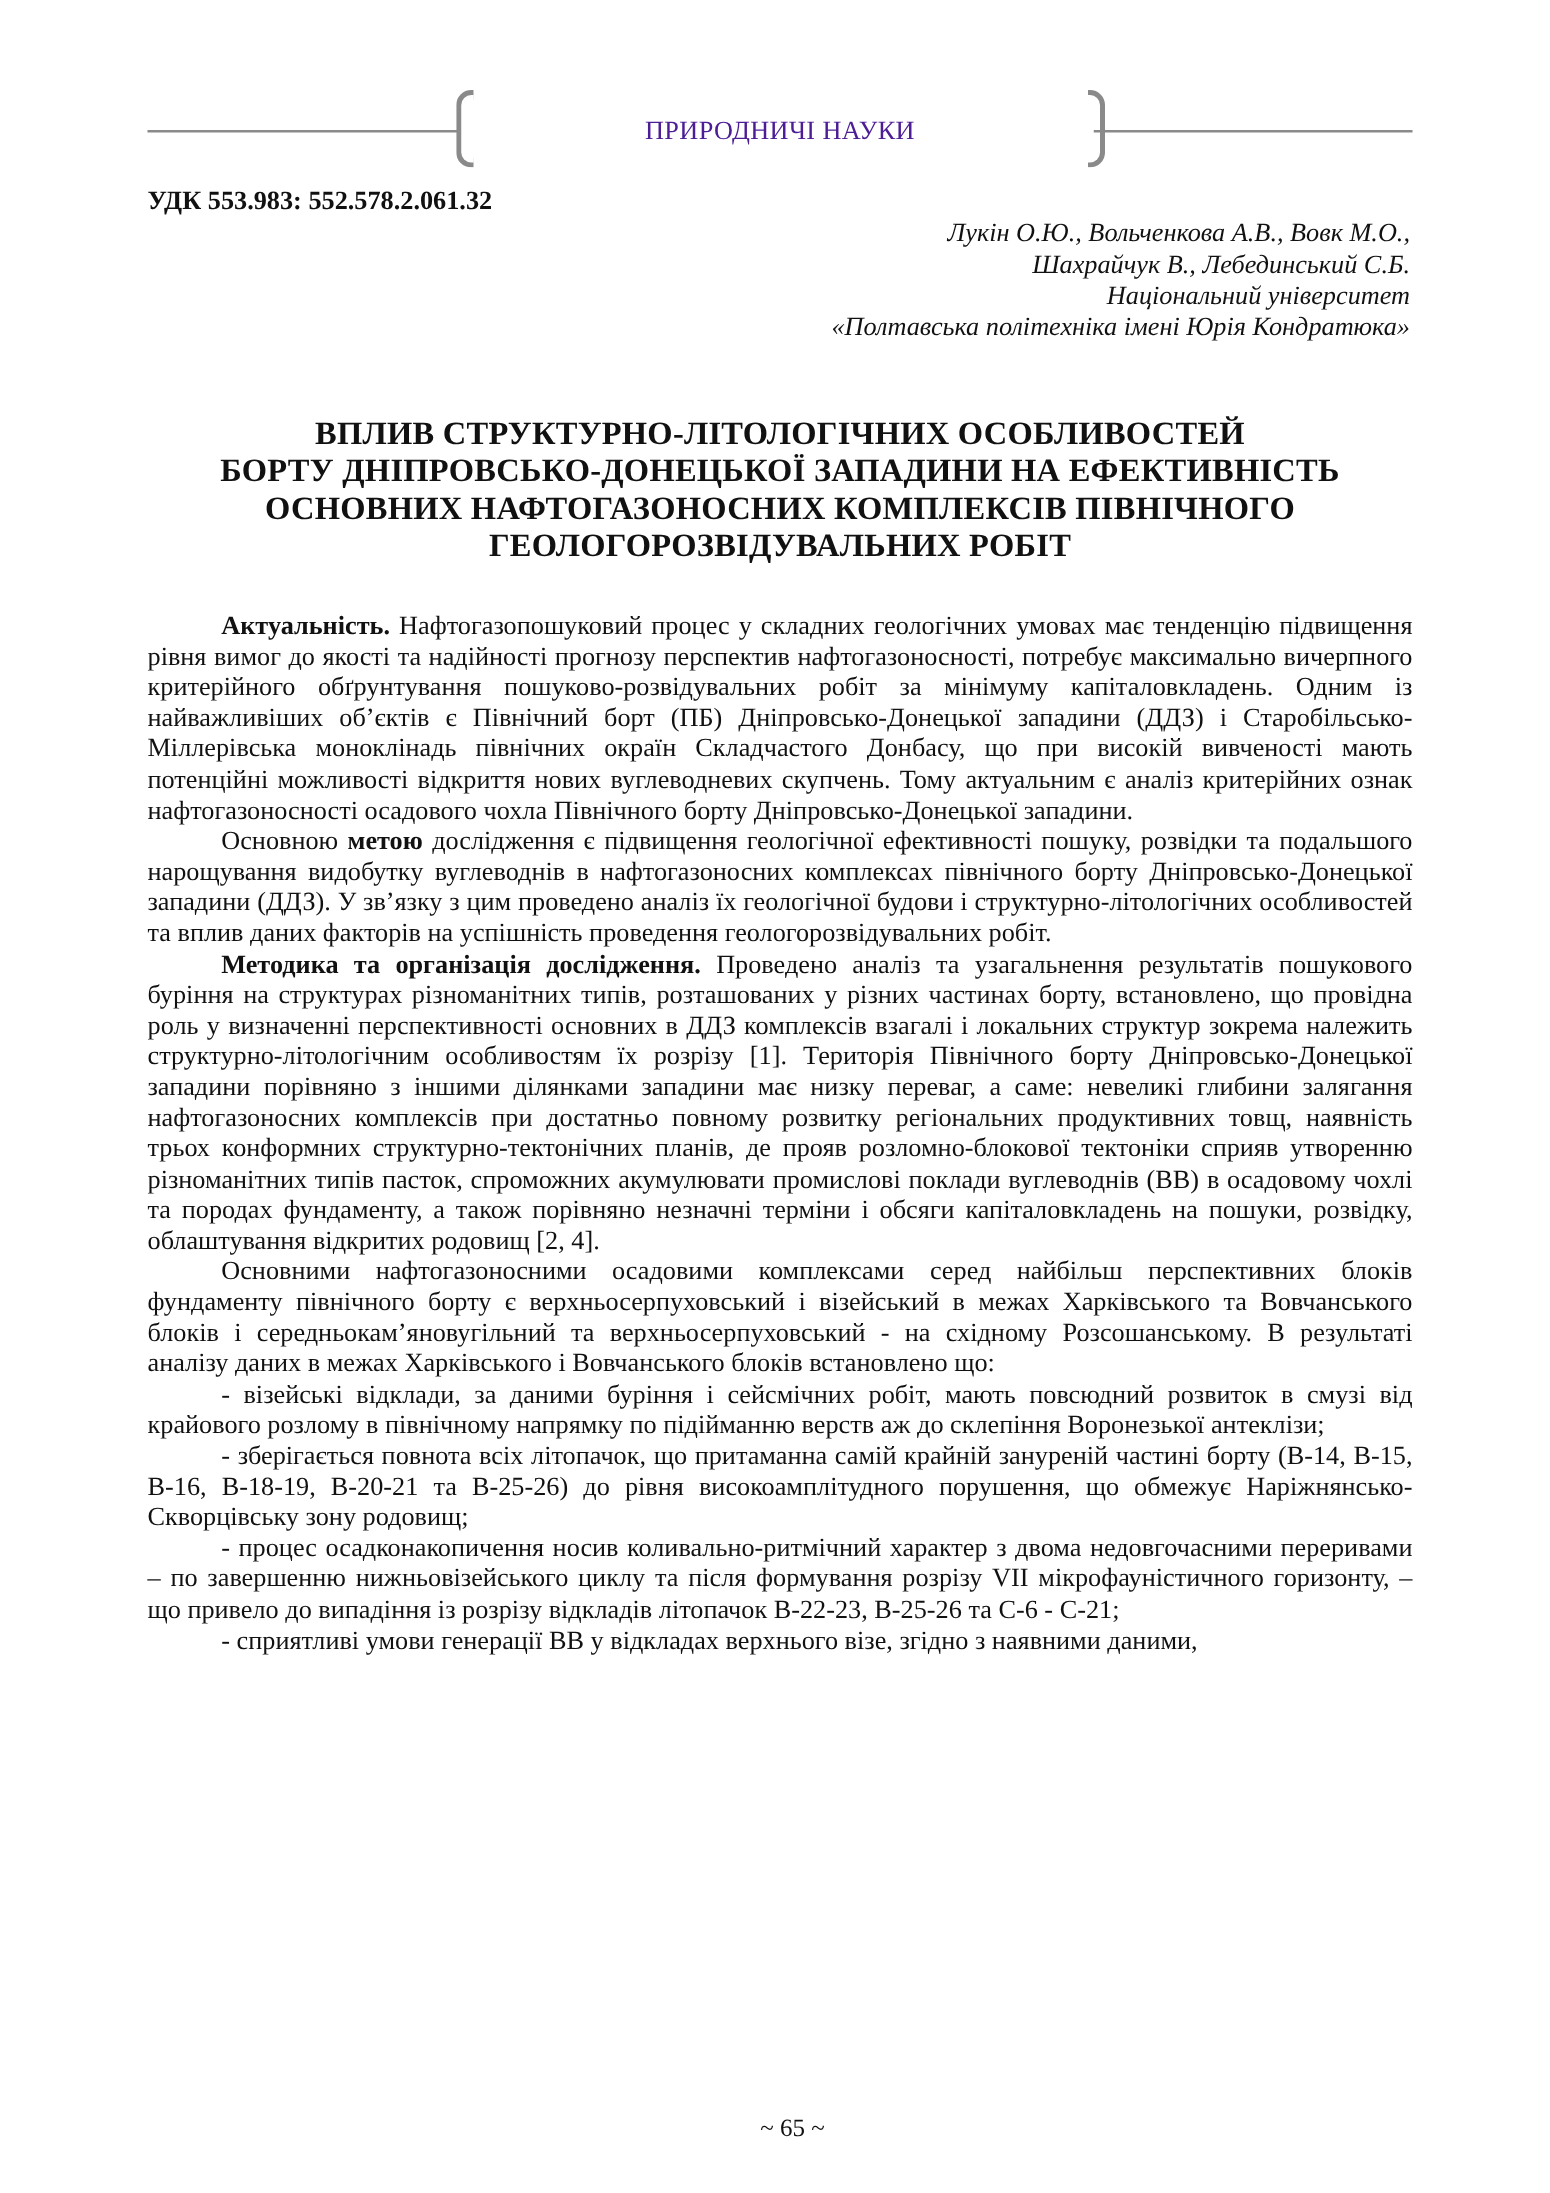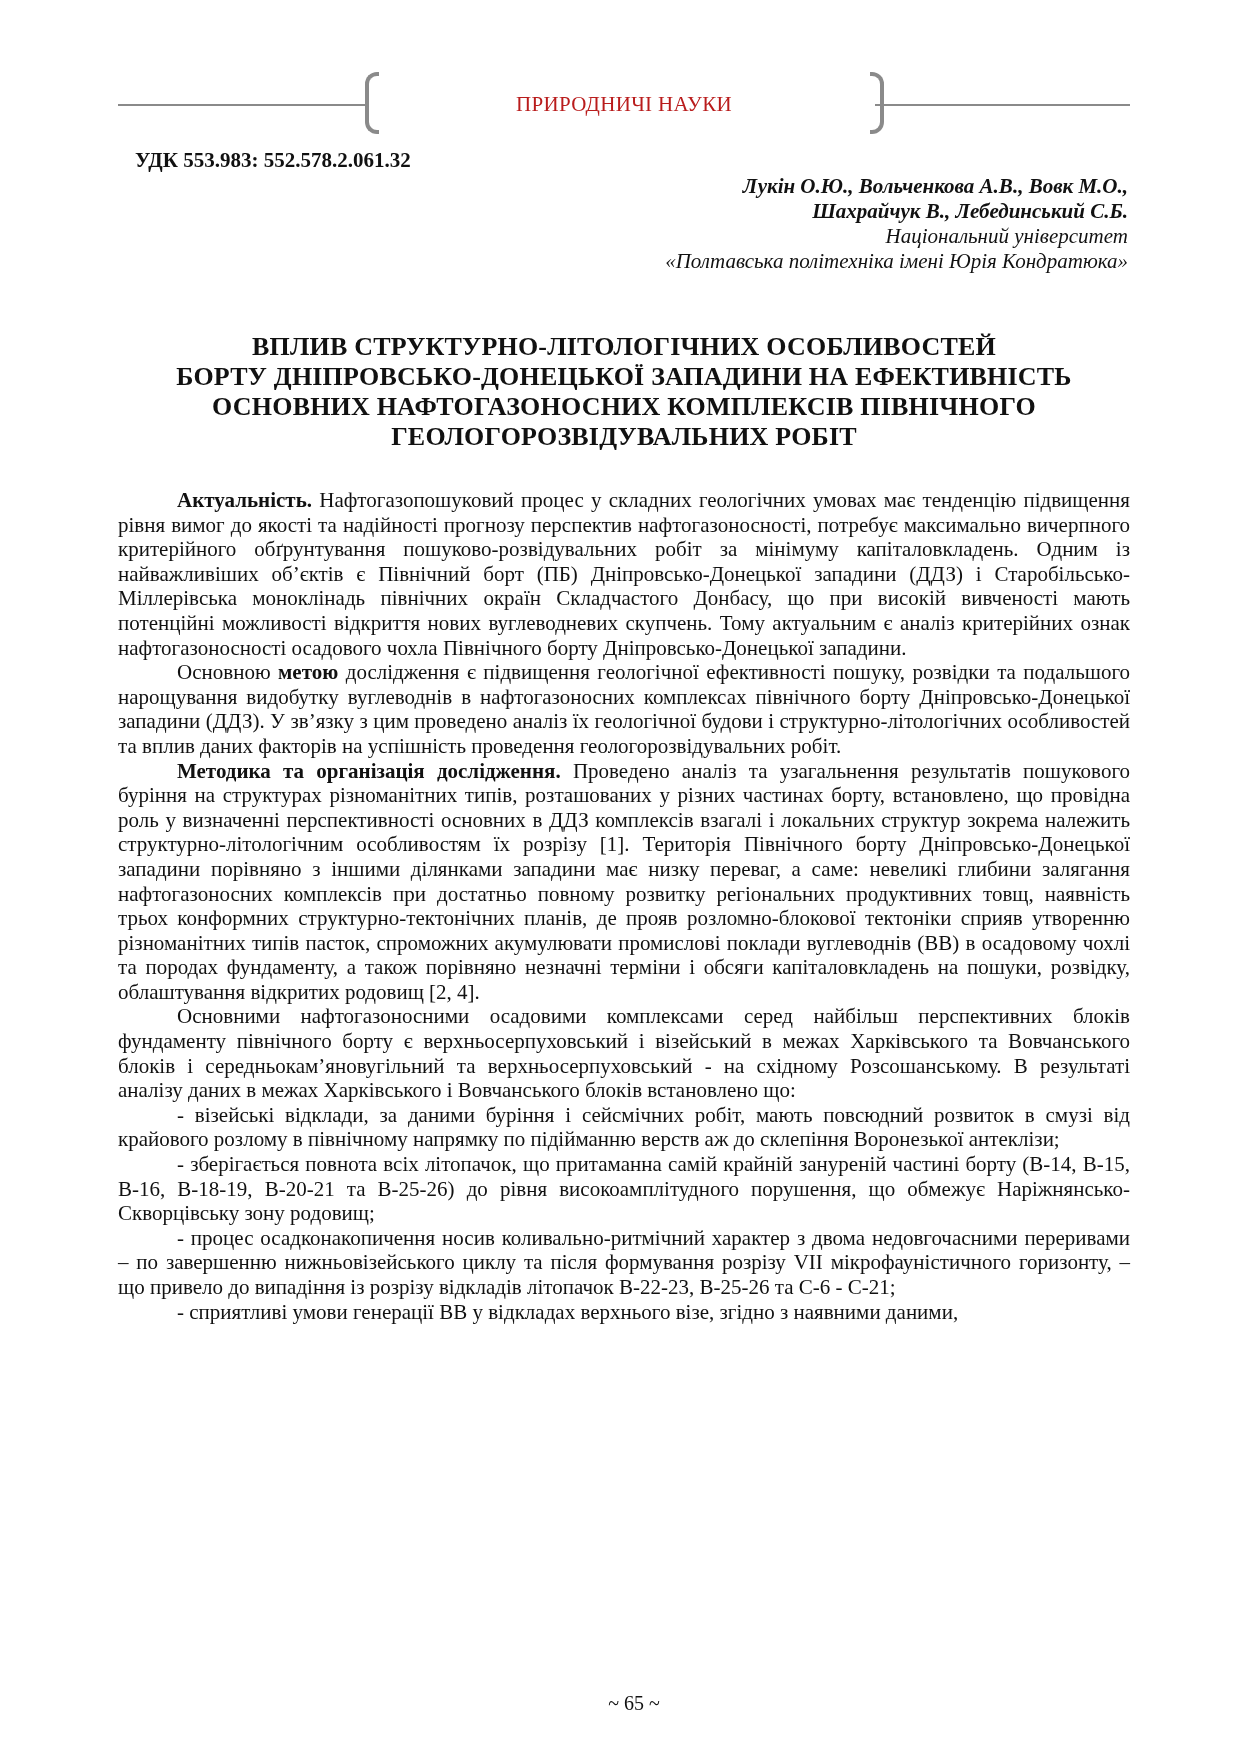--- a/index.html
+++ b/index.html
@@ -6,24 +6,24 @@
   body { width: 1240px; height: 1754px; position: relative; overflow: hidden;
          font-family: "Liberation Serif", "DejaVu Serif", serif; color: #111; }
   .header { position: absolute; top: 68px; left: 118px; width: 1012px; height: 72px; }
   .header .rule-l { position: absolute; left: 0; top: 36px; width: 250px; height: 2px; background: #8a8a8a; }
   .header .rule-r { position: absolute; right: 0; top: 36px; width: 255px; height: 2px; background: #8a8a8a; }
   .header .brace-l, .header .brace-r { position: absolute; top: 4px; width: 14px; height: 62px;
          border: 4px solid #8a8a8a; box-sizing: border-box; }
   .header .brace-l { left: 247px; border-right: none; border-radius: 12px 0 0 12px; }
   .header .brace-r { left: 752px; border-left: none; border-radius: 0 12px 12px 0; }
   .header .title { position: absolute; left: 0; right: 0; top: 24px; text-align: center;
-         font-size: 21px; letter-spacing: 0.3px; color: #b91c1c; }
-  .udc { position: absolute; left: 118px; top: 148px; font-weight: bold; font-size: 21px; margin-left: 17px; }
+         font-size: 21px; letter-spacing: 0.3px; color: #4c1d95; }
+  .udc { position: absolute; left: 118px; top: 148px; font-weight: bold; font-size: 21px; }
   .authors { position: absolute; right: 112px; top: 174px; text-align: right; font-size: 21px; line-height: 25px; }
-  .authors .names { font-weight: bold; font-style: italic; }
+  .authors .names { font-weight: normal; font-style: italic; }
   .authors .aff { font-style: italic; }
   .article-title { position: absolute; left: 118px; width: 1012px; top: 332px; text-align: center;
          font-weight: bold; font-size: 26px; line-height: 30px; letter-spacing: 0.2px; }
   .body { position: absolute; left: 118px; width: 1012px; top: 488px; font-size: 21px; line-height: 24.6px;
          text-align: justify; }
   .body p { margin: 0; text-indent: 59px; }
   .body b { font-weight: bold; }
   .page-num { position: absolute; left: 0; right: 0; top: 1692px; text-align: center; font-size: 20px; margin-left: 28px; }
 </style>
 </head>

